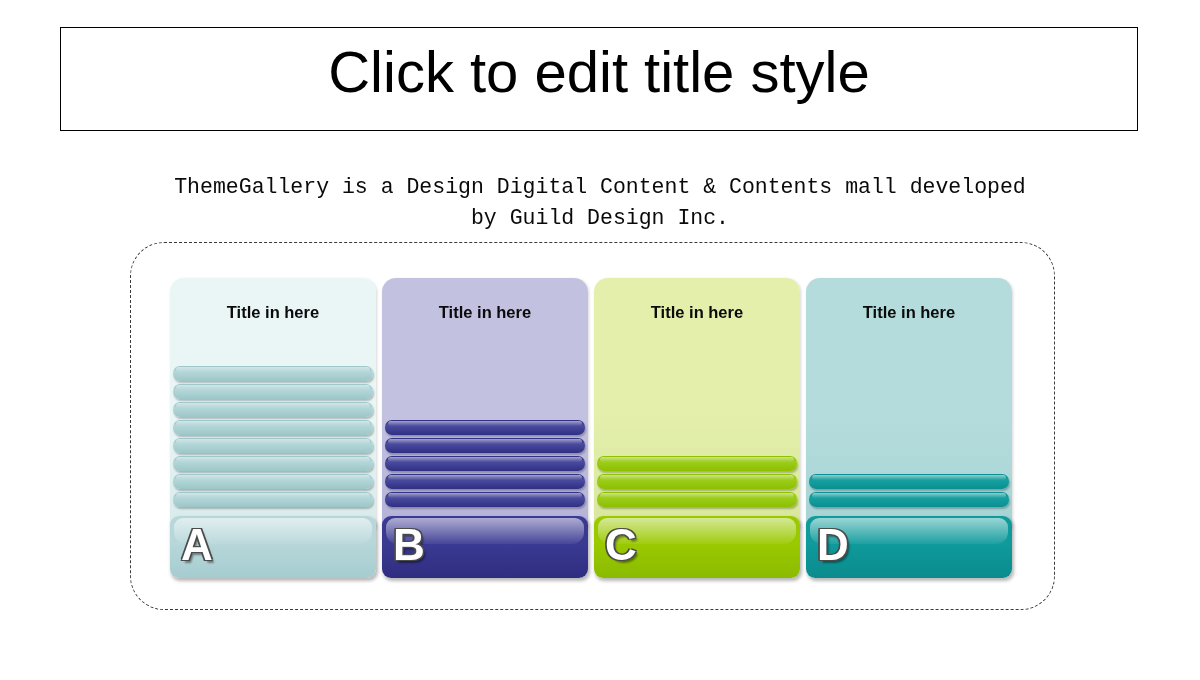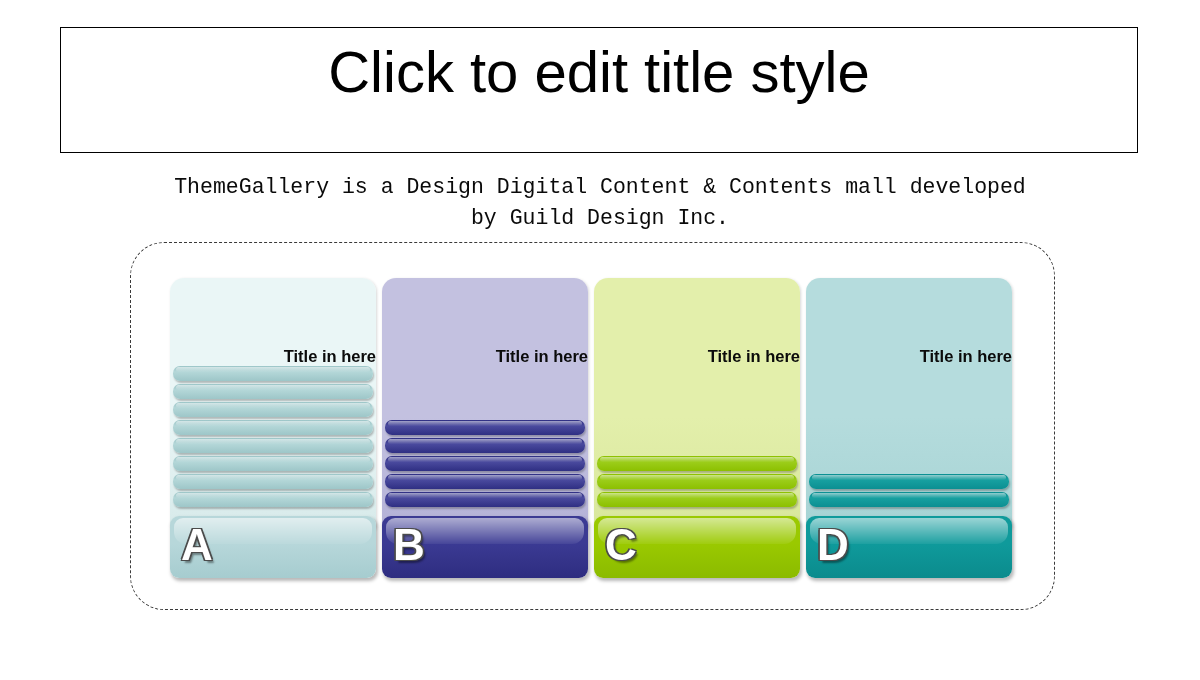--- a/index.html
+++ b/index.html
@@ -14,21 +14,21 @@
     overflow: hidden;
     font-family: "Liberation Sans", sans-serif;
   }
 
   
   .title-box {
     position: absolute;
     left: 60px;
     top: 27px;
     width: 1078px;
-    height: 126px;
+    height: 104px;
     border: 1px solid #000000;
     box-sizing: border-box;
     background: #ffffff;
   }
   .title-text {
     position: absolute;
     left: 0;
     top: 14px;
     width: 100%;
     text-align: center;
@@ -93,26 +93,25 @@
     width: 206px;
     height: 252px;
     border-radius: 14px 14px 5px 5px;
     box-shadow: 1px 1px 3px rgba(0,0,0,0.16);
   }
   .panel-title {
     position: absolute;
     left: 0;
     top: 25px;
     width: 100%;
-    text-align: right;
+    text-align: center;
     font-size: 16.5px;
     font-weight: bold;
     color: #0b0b0b;
     font-family: "Liberation Sans", sans-serif;
-    margin-top: 44px;
   }
 
   
   .bars {
     position: absolute;
     left: 3px;
     width: 200px;
     bottom: 68px;
   }
   .bar {

